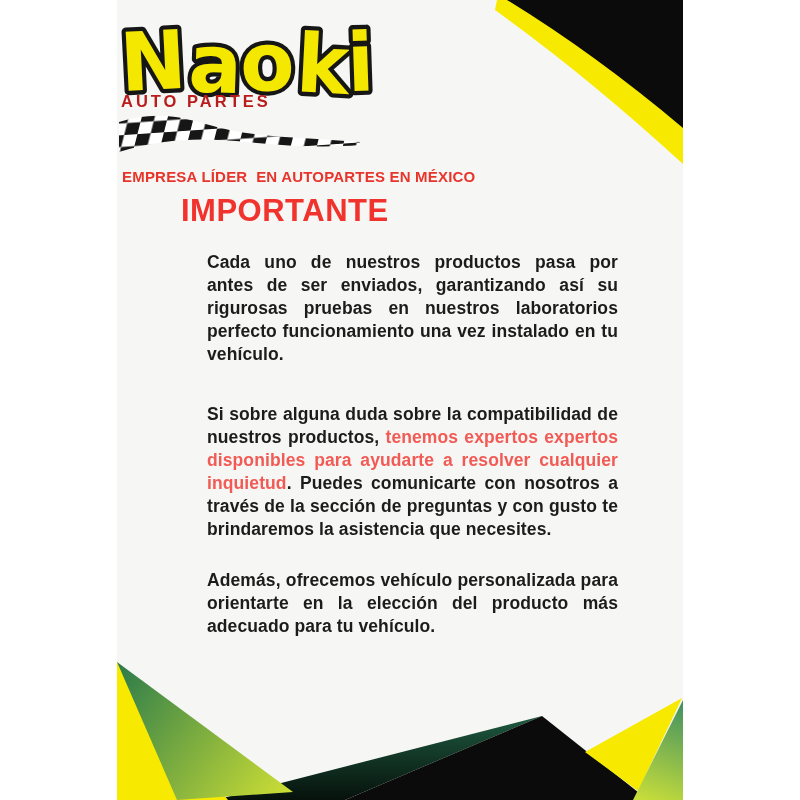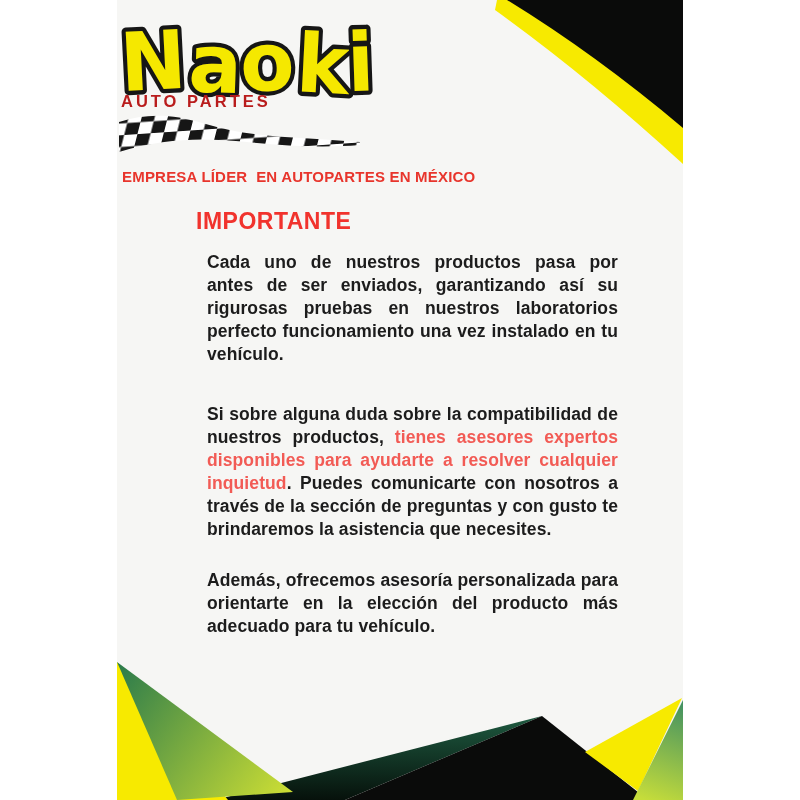--- a/index.html
+++ b/index.html
@@ -7,21 +7,21 @@
           font-family:"Liberation Sans","DejaVu Sans",sans-serif;overflow:hidden;}
   .card{position:absolute;left:117px;top:0;width:566px;height:800px;
         background:var(--card-bg,#f6f6f4);overflow:hidden;}
   .dec{position:absolute;left:0;top:0;width:566px;height:800px;}
   .logosvg{position:absolute;left:0;top:0;}
   .subtitle{position:absolute;left:4px;top:92px;font-size:16.5px;font-weight:700;
             letter-spacing:3px;color:#b91c1c;white-space:pre;}
   .flag{position:absolute;left:0px;top:112px;}
   .tagline{position:absolute;left:5px;top:168px;font-size:15px;font-weight:800;
            color:var(--tagline-red,#e8352c);white-space:pre;letter-spacing:.2px;}
-  .heading{position:absolute;left:64px;top:193px;margin:15px;font-size:23px;font-weight:800;
+  .heading{position:absolute;left:64px;top:193px;margin:0;font-size:31px;font-weight:800;
            color:var(--heading-red,#f1332d);letter-spacing:.5px;}
   .paras{position:absolute;left:64px;top:251px;width:437px;font-size:17.5px;
          font-weight:700;line-height:23px;color:var(--body-dark,#1c1c1c);letter-spacing:.1px;}
   .para{margin:0;}
   .para.p2{margin-top:37px;}
   .para.p3{margin-top:28px;}
   .line{text-align:justify;text-align-last:justify;margin-left:26px;}
   .line.last{text-align-last:left;}
   .seg-red{color:var(--body-red,#f25b55);}
   .seg-dark{color:var(--body-dark,#1c1c1c);}
@@ -80,27 +80,27 @@
     <div class="paras">
         <div class="para p1">
           <div class="line"><span class="seg-dark">Cada uno de nuestros productos pasa por</span></div>
           <div class="line"><span class="seg-dark">antes de ser enviados, garantizando así su</span></div>
           <div class="line"><span class="seg-dark">rigurosas pruebas en nuestros laboratorios</span></div>
           <div class="line"><span class="seg-dark">perfecto funcionamiento una vez instalado en tu</span></div>
           <div class="line last"><span class="seg-dark">vehículo.</span></div>
         </div>
         <div class="para p2">
           <div class="line"><span class="seg-dark">Si sobre alguna duda sobre la compatibilidad de</span></div>
-          <div class="line"><span class="seg-dark">nuestros productos, </span><span class="seg-red">tienes asesores expertos</span></div>
+          <div class="line"><span class="seg-dark">nuestros productos, </span><span class="seg-red">tenemos expertos expertos</span></div>
           <div class="line"><span class="seg-red">disponibles para ayudarte a resolver cualquier</span></div>
           <div class="line"><span class="seg-red">inquietud</span><span class="seg-dark">. Puedes comunicarte con nosotros a</span></div>
           <div class="line"><span class="seg-dark">través de la sección de preguntas y con gusto te</span></div>
           <div class="line last"><span class="seg-dark">brindaremos la asistencia que necesites.</span></div>
         </div>
         <div class="para p3">
-          <div class="line"><span class="seg-dark">Además, ofrecemos asesoría personalizada para</span></div>
+          <div class="line"><span class="seg-dark">Además, ofrecemos vehículo personalizada para</span></div>
           <div class="line"><span class="seg-dark">orientarte en la elección del producto más</span></div>
           <div class="line last"><span class="seg-dark">adecuado para tu vehículo.</span></div>
         </div>
       </div>
 
   </div>
 </div>
 
 </body></html>

